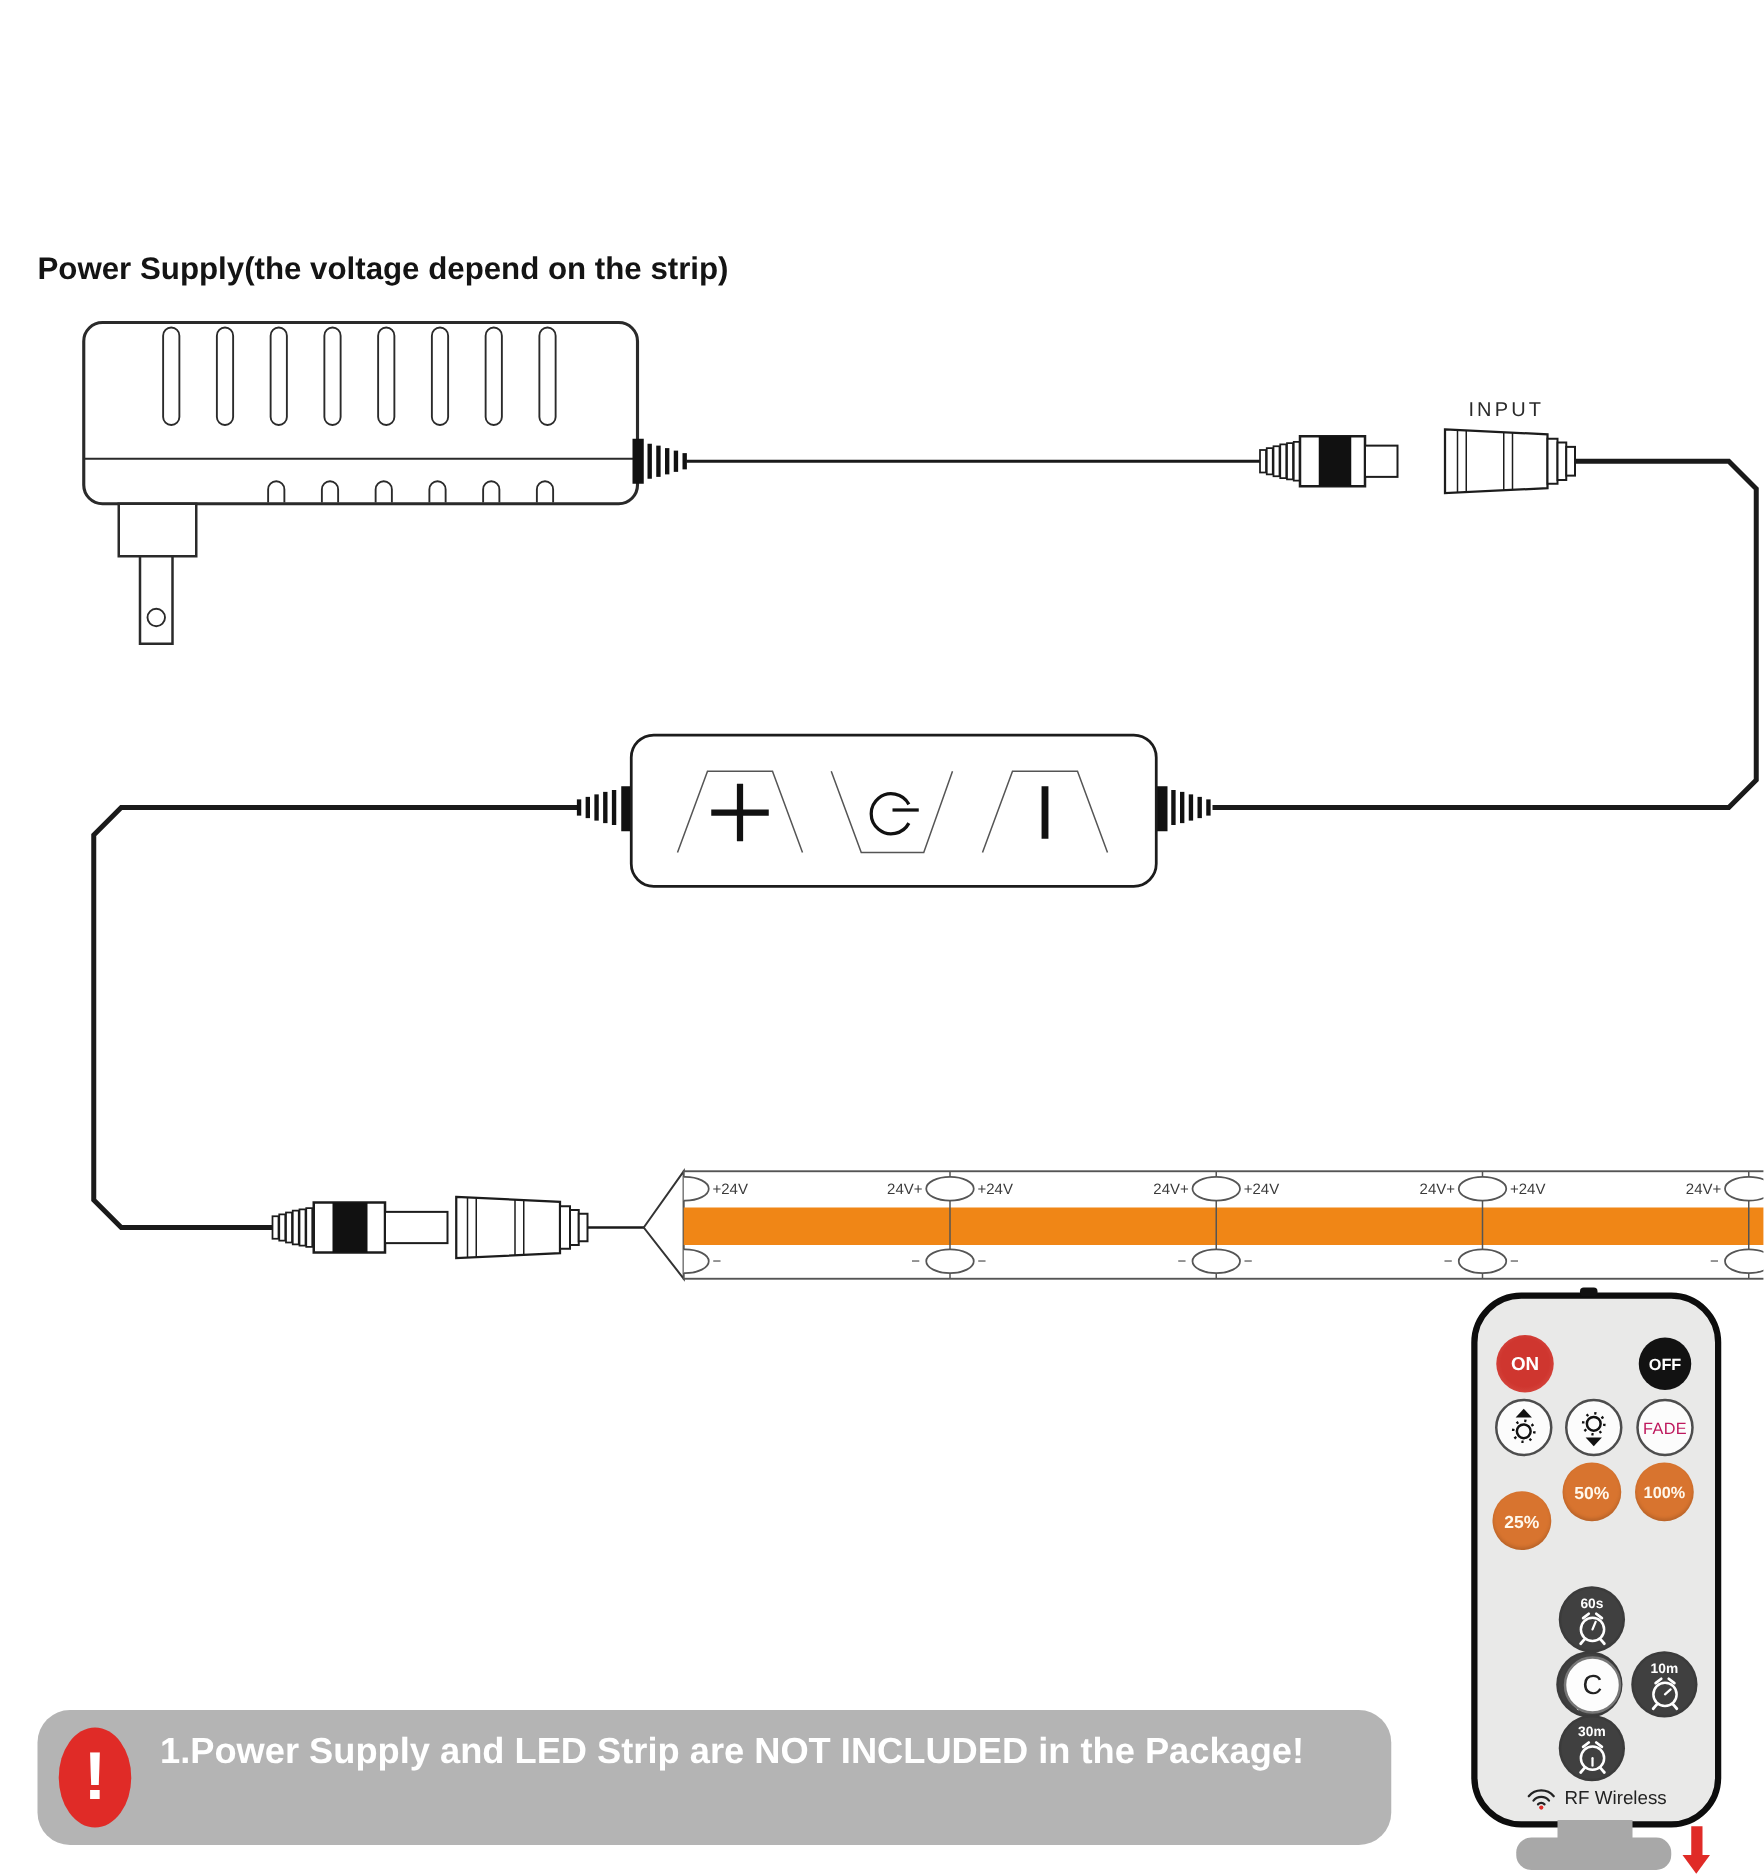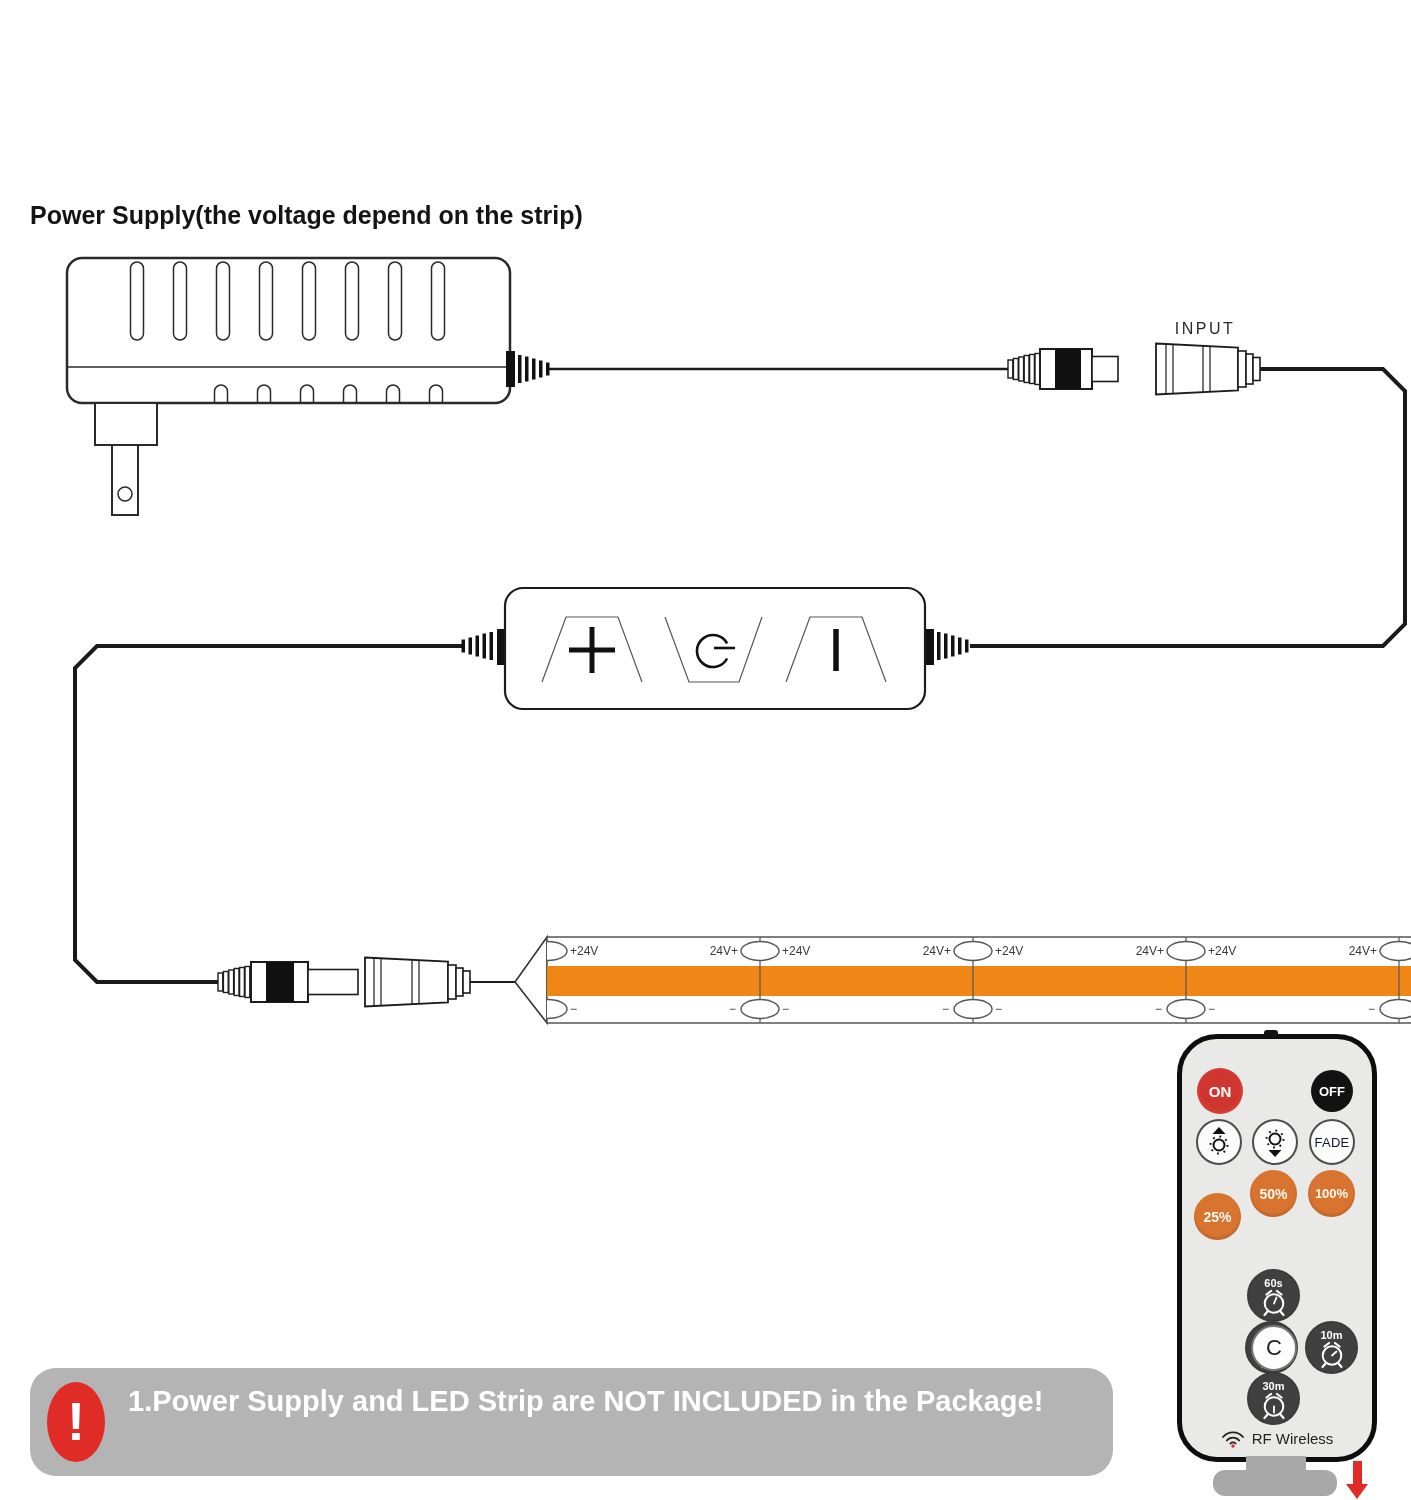--- a/index.html
+++ b/index.html
@@ -28,21 +28,21 @@
   .rbtn{
     position:absolute;border-radius:50%;box-sizing:border-box;
     display:flex;align-items:center;justify-content:center;
     font-family:"Liberation Sans",sans-serif;
   }
   .rbtn-on{left:1197px;top:1068px;width:46px;height:46px;
     background:radial-gradient(circle at 50% 48%, #cf362f 0 58%, #dd5a50 100%);
     color:#fff;font-weight:bold;font-size:15px;}
   .rbtn-off{left:1311px;top:1070px;width:42px;height:42px;background:#121212;
     color:#fff;font-weight:bold;font-size:13px;}
-  .rbtn-outline{width:46px;height:46px;background:#fcfcfc;border:2px solid #4d4d4d;color:#0f172a;}
+  .rbtn-outline{width:46px;height:46px;background:#fcfcfc;border:2px solid #4d4d4d;color:#be185d;}
   .rbtn-up{left:1196px;top:1119px;}
   .rbtn-down{left:1252px;top:1119px;}
   .rbtn-fade{left:1309px;top:1119px;font-size:13px;letter-spacing:0.3px;}
   .rbtn-orange{width:47px;height:47px;background:#d8742f;color:#fff8ec;font-weight:bold;font-size:14px;
     box-shadow:inset 0 -2px 3px rgba(0,0,0,0.15);}
   .rbtn-25{left:1194px;top:1193px;}
   .rbtn-50{left:1250px;top:1170px;}
   .rbtn-100{left:1308px;top:1170px;font-size:13px;}
   .rbtn-blue{width:53px;height:53px;background:#404040;flex-direction:column;
     box-shadow:inset 0 0 0 2px rgba(0,0,0,0.08);}

